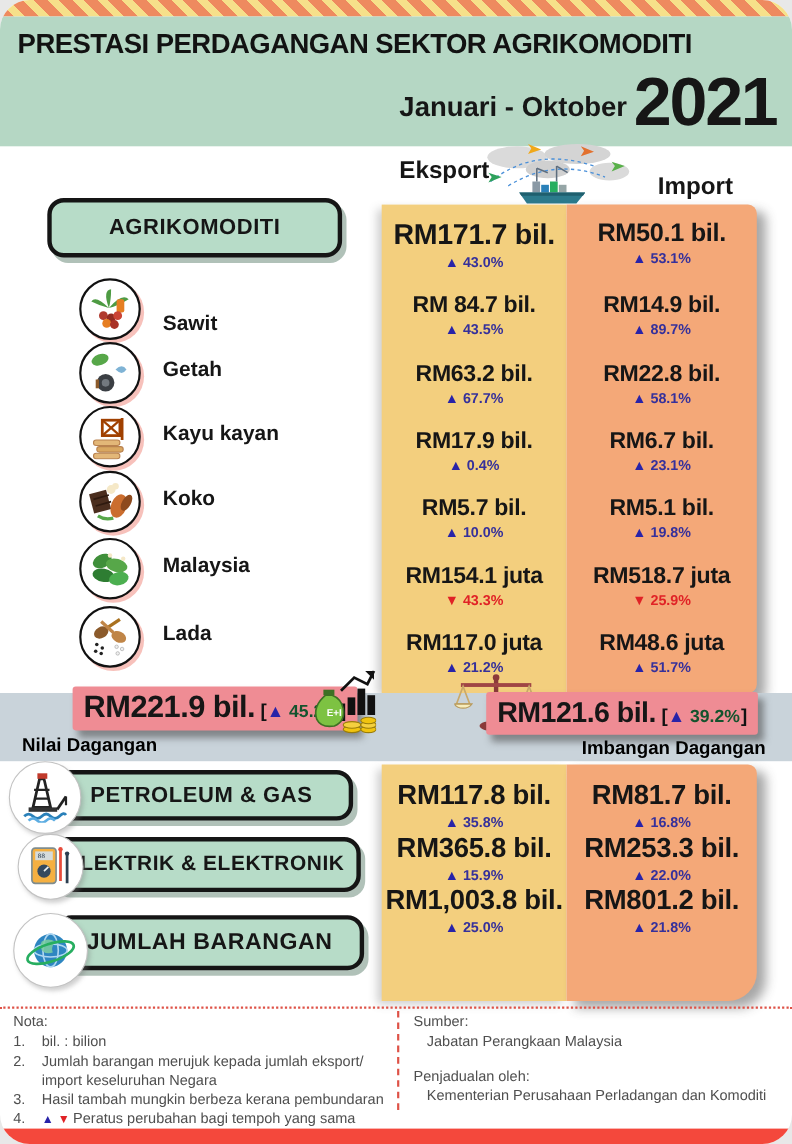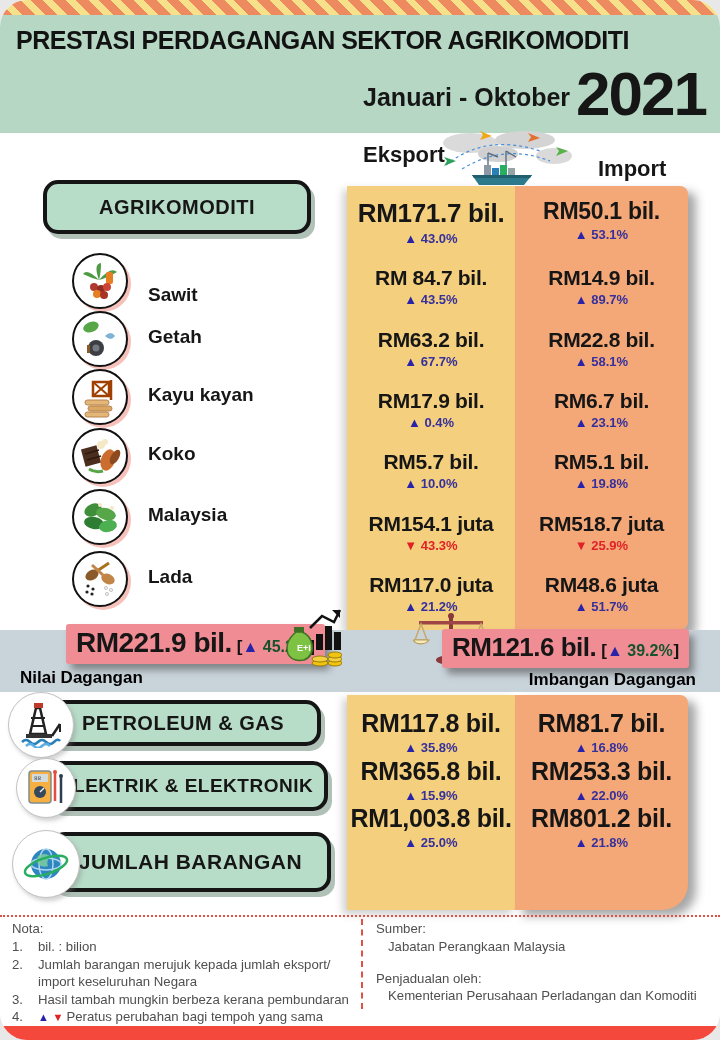--- a/index.html
+++ b/index.html
@@ -50,21 +50,21 @@
   .pct[data-dir="down"]{color:#E02226;}
   .pct[data-dir="down"]::before{content:"▼ ";color:#E02226;}
 
   
   .mint-box{position:absolute;background:#B7DCC8;border:4px solid #151515;border-radius:15px;
     display:flex;align-items:center;justify-content:center;font-weight:bold;text-align:center;
     box-shadow:4px 5px 0 rgba(150,172,160,.75);box-sizing:border-box;letter-spacing:.5px;}
   .agri-title-box{left:43px;top:180px;width:268px;height:54px;font-size:20px;}
   .sector-box-1{left:45px;top:700px;width:276px;height:46px;font-size:20px;}
   .sector-box-2{left:45px;top:761px;width:283px;height:50px;font-size:19px;}
-  .sector-box-3{left:50px;top:832px;width:281px;height:60px;font-size:21px;}
+  .sector-box-3{left:50px;top:832px;width:281px;height:50px;font-size:21px;}
 
   
   .cicon{position:absolute;width:56px;height:56px;border-radius:50%;background:#fff;
     border:2.5px solid #111;box-shadow:3px 3px 0 rgba(243,160,150,.65);display:flex;
     align-items:center;justify-content:center;box-sizing:border-box;}
   .clabel{position:absolute;left:148px;font-size:19px;font-weight:bold;}
 
   
   .gray-band{position:absolute;left:0;top:630px;width:720px;height:62px;background:#C9D3DA;}
   .pink-box{position:absolute;background:#EF8C94;display:flex;align-items:baseline;

